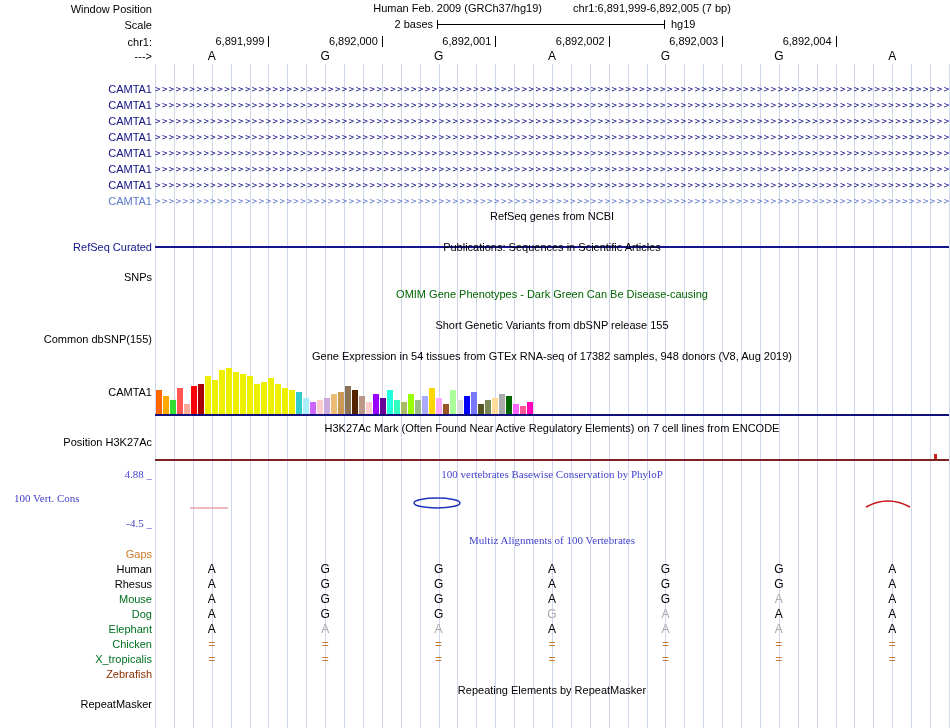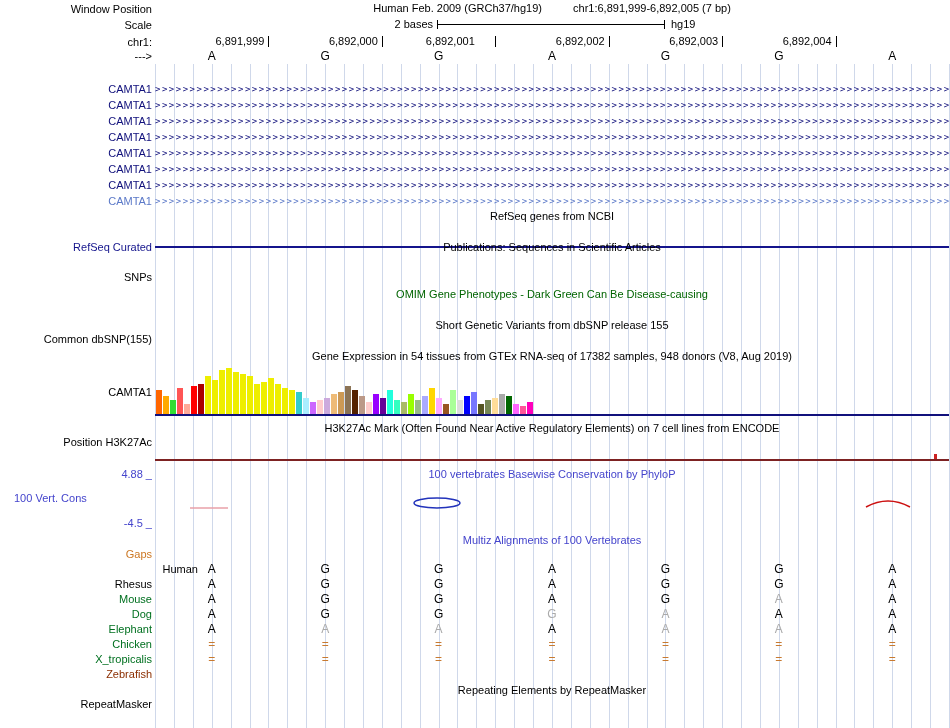--- a/index.html
+++ b/index.html
@@ -15,21 +15,21 @@
   .tick{position:absolute;top:1px;width:1px;height:11px;background:#000;}
   .base{position:absolute;top:0;width:20px;text-align:center;font-size:12px;line-height:15px;}
   .generow{position:absolute;left:0;width:950px;height:16px;}
   .arrows{position:absolute;left:155px;top:0;width:794px;height:16px;overflow:hidden;white-space:nowrap;
     font-family:"DejaVu Sans Mono",monospace;font-size:9px;letter-spacing:1.5px;line-height:16px;}
   .scalebar{position:absolute;left:282px;top:2px;width:226px;height:9px;border-left:1px solid #000;border-right:1px solid #000;}
   .scalebar::after{content:"";position:absolute;left:0;right:0;top:4px;border-top:1px solid #000;}
   .bar{position:absolute;bottom:2px;}
   .alrow{position:absolute;left:0;width:950px;height:15px;}
   .alcell{position:absolute;top:0;width:20px;text-align:center;font-size:12px;line-height:15px;}
-  .blue{color:#4444cc;}
+  .blue{color:#4444cc;font-family:Liberation Serif, serif;}
   .green-title{color:#006400;}
 </style>
 </head>
 <body>
 
 <div class="browser">
   <div id="gridlines">
       <div class="gridline" style="left: 0px;"></div>
       <div class="gridline" style="left: 18.9048px;"></div>
       <div class="gridline" style="left: 37.8095px;"></div>
@@ -92,21 +92,21 @@
     </div>
   </div>
 
   <div class="row" style="top:35px;height:14px">
     <span class="label">chr1:</span>
     <div class="body" id="coord-row" style="height:14px">
         <div class="coord" style="left: 27.4286px; width: 82px;">6,891,999</div>
         <div class="tick" style="left: 113.429px;"></div>
         <div class="coord" style="left: 140.857px; width: 82px;">6,892,000</div>
         <div class="tick" style="left: 226.857px;"></div>
-        <div class="coord" style="left: 254.286px; width: 82px; text-align: center;">6,892,001</div>
+        <div class="coord" style="left: 254.286px; width: 82px;">6,892,001</div>
         <div class="tick" style="left: 340.286px;"></div>
         <div class="coord" style="left: 367.714px; width: 82px;">6,892,002</div>
         <div class="tick" style="left: 453.714px;"></div>
         <div class="coord" style="left: 481.143px; width: 82px;">6,892,003</div>
         <div class="tick" style="left: 567.143px;"></div>
         <div class="coord" style="left: 594.571px; width: 82px;">6,892,004</div>
         <div class="tick" style="left: 680.571px;"></div>
       </div>
   </div>
 
@@ -261,21 +261,21 @@
     <path d="M 711 40 Q 733 28 755 40" fill="none" stroke="#cc1111" stroke-width="1.5"></path>
   </svg>
 
   <div class="ctitle blue" style="top:533px">Multiz Alignments of 100 Vertebrates</div>
   <div id="align-rows">
       <div class="alrow" style="top: 547px;">
         <div class="label" style="line-height: 15px; color: rgb(204, 119, 34);">Gaps</div>
         <div class="body"></div>
       </div>
       <div class="alrow" style="top: 562px;">
-        <div class="label" style="line-height: 15px; color: rgb(0, 0, 0); padding-left: 46px;">Human</div>
+        <div class="label" style="line-height: 15px; color: rgb(0, 0, 0);">Human</div>
         <div class="body">
           <div class="alcell" style="left: 46.7143px; color: rgb(0, 0, 0);">A</div>
           <div class="alcell" style="left: 160.143px; color: rgb(0, 0, 0);">G</div>
           <div class="alcell" style="left: 273.571px; color: rgb(0, 0, 0);">G</div>
           <div class="alcell" style="left: 387px; color: rgb(0, 0, 0);">A</div>
           <div class="alcell" style="left: 500.429px; color: rgb(0, 0, 0);">G</div>
           <div class="alcell" style="left: 613.857px; color: rgb(0, 0, 0);">G</div>
           <div class="alcell" style="left: 727.286px; color: rgb(0, 0, 0);">A</div>
         </div>
       </div>

